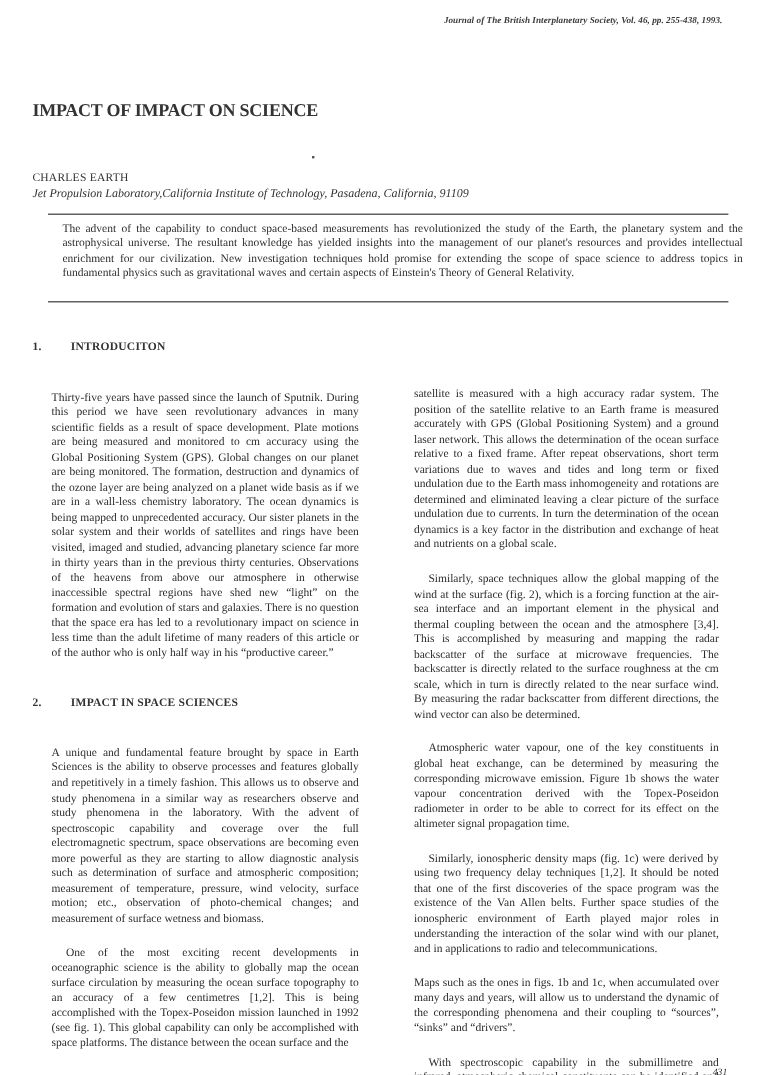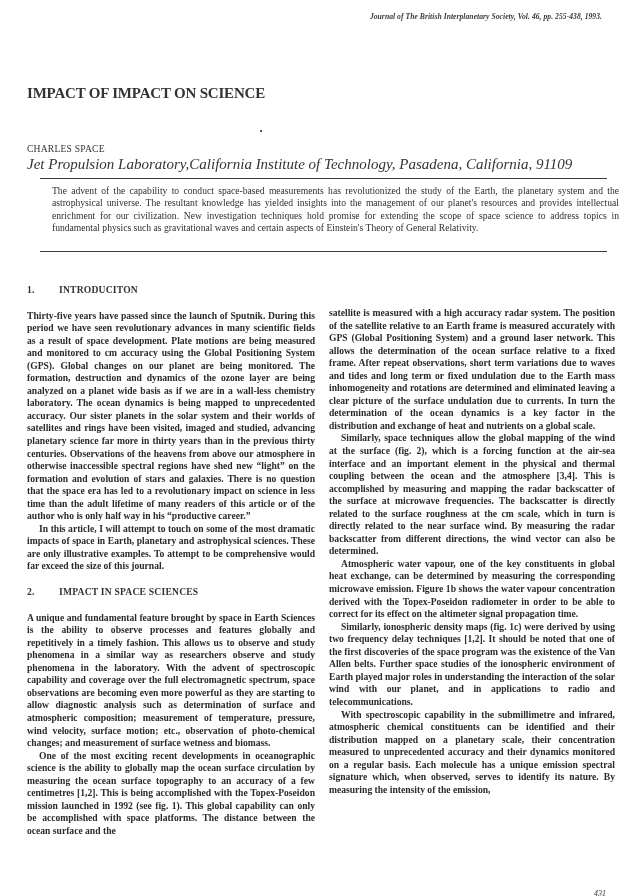--- a/index.html
+++ b/index.html
@@ -20,80 +20,80 @@
     }
     .stray-dot {
       position: absolute; left: 260px; top: 130px; width: 2px; height: 2px; background: #555;
     }
     .author {
       position: absolute; left: 27px; top: 143px;
       font-size: 9.6px; letter-spacing: 0.2px; color: #333;
     }
     .affil {
       position: absolute; left: 27px; top: 156px;
-      font-size: 15px; font-style: italic; color: #333; text-align: right;
+      font-size: 10px; font-style: italic; color: #333; text-align: right;
     }
     .rule {
       position: absolute; left: 40px; width: 567px; height: 1px; background: #3a3a3a;
     }
     .abstract {
       position: absolute; left: 52px; top: 185px; width: 567px;
       font-size: 9.6px; line-height: 12.4px; text-align: justify; color: #2e2e2e;
       margin: 0;
     }
     .col {
       position: absolute; width: 288px;
       font-size: 9.6px; line-height: 12.55px; text-align: justify; color: #2b2b2b;
     }
-    .col p { margin: 0; font-weight: bold; }
+    .col p { margin: 16px; }
     .col p.indent { text-indent: 12px; }
     .sec-head {
       font-size: 9.6px; font-weight: bold; display: flex; margin: 0;
       letter-spacing: 0.2px; color: #333;
     }
     .sec-head .num { width: 32px; }
     .page-number {
       position: absolute; right: 30px; top: 877px;
       font-size: 8px; font-style: italic; color: #333; margin-top: 12px;
     }
   </style>
 </head>
 <body>
 
 <div class="running-head">Journal of The British Interplanetary Society, Vol. 46, pp. 255-438, 1993.</div>
 
 <h1 class="title">IMPACT OF IMPACT ON SCIENCE</h1>
 <div class="stray-dot"></div>
 
-<div class="author">CHARLES  SPACE</div>
+<div class="author">CHARLES  EARTH</div>
 <div class="affil">Jet Propulsion Laboratory,California Institute of Technology, Pasadena, California, 91109</div>
 
 <div class="rule" style="top:178px;"></div>
 <p class="abstract">The advent of the capability to conduct space-based measurements has revolutionized the study of the Earth, the planetary system and the astrophysical universe. The resultant knowledge has yielded insights into the management of our planet's resources and provides intellectual enrichment for our civilization. New investigation techniques hold promise for extending the scope of space science to address topics in fundamental physics such as gravitational waves and certain aspects of Einstein's Theory of General Relativity.</p>
 <div class="rule" style="top:251px;"></div>
 
 <div class="col" style="left:27px; top:284px;">
   <div class="sec-head">
     <span class="num">1.</span>
     <span>INTRODUCITON</span>
   </div>
   <div style="height:13px;"></div>
   <p>Thirty-five years have passed since the launch of Sputnik. During this period we have seen revolutionary advances in many scientific fields as a result of space development. Plate motions are being measured and monitored to cm accuracy using the Global Positioning System (GPS). Global changes on our planet are being monitored. The formation, destruction and dynamics of the ozone layer are being analyzed on a planet wide basis as if we are in a wall-less chemistry laboratory. The ocean dynamics is being mapped to unprecedented accuracy. Our sister planets in the solar system and their worlds of satellites and rings have been visited, imaged and studied, advancing planetary science far more in thirty years than in the previous thirty centuries. Observations of the heavens from above our atmosphere in otherwise inaccessible spectral regions have shed new “light” on the formation and evolution of stars and galaxies. There is no question that the space era has led to a revolutionary impact on science in less time than the adult lifetime of many readers of this article or of the author who is only half way in his “productive career.”</p>
-  <p class="indent">In this article, I will attempt to touch on some of the most dramatic impacts of space in Earth, planetary and astrophysical sciences. These are only illustrative examples. To attempt to be comprehensive would far exceed the size of this journal.</p>
   <div style="height:13px;"></div>
   <div class="sec-head">
     <span class="num">2.</span>
     <span>IMPACT  IN  SPACE  SCIENCES</span>
   </div>
   <div style="height:13px;"></div>
   <p>A unique and fundamental feature brought by space in Earth Sciences is the ability to observe processes and features globally and repetitively in a timely fashion. This allows us to observe and study phenomena in a similar way as researchers observe and study phenomena in the laboratory. With the advent of spectroscopic capability and coverage over the full electromagnetic spectrum, space observations are becoming even more powerful as they are starting to allow diagnostic analysis such as determination of surface and atmospheric composition; measurement of temperature, pressure, wind velocity, surface motion; etc., observation of photo-chemical changes; and measurement of surface wetness and biomass.</p>
   <p class="indent">One of the most exciting recent developments in oceanographic science is the ability to globally map the ocean surface circulation by measuring the ocean surface topography to an accuracy of a few centimetres [1,2]. This is being accomplished with the Topex-Poseidon mission launched in 1992 (see fig. 1). This global capability can only be accomplished with space platforms. The distance between the ocean surface and the</p>
 </div>
 
 <div class="col" style="left:329px; top:307px; width:286px;">
   <p>satellite is measured with a high accuracy radar system. The position of the satellite relative to an Earth frame is measured accurately with GPS (Global Positioning System) and a ground laser network. This allows the determination of the ocean surface relative to a fixed frame. After repeat observations, short term variations due to waves and tides and long term or fixed undulation due to the Earth mass inhomogeneity and rotations are determined and eliminated leaving a clear picture of the surface undulation due to currents. In turn the determination of the ocean dynamics is a key factor in the distribution and exchange of heat and nutrients on a global scale.</p>
   <p class="indent">Similarly, space techniques allow the global mapping of the wind at the surface (fig. 2), which is a forcing function at the air-sea interface and an important element in the physical and thermal coupling between the ocean and the atmosphere [3,4]. This is accomplished by measuring and mapping the radar backscatter of the surface at microwave frequencies. The backscatter is directly related to the surface roughness at the cm scale, which in turn is directly related to the near surface wind. By measuring the radar backscatter from different directions, the wind vector can also be determined.</p>
   <p class="indent">Atmospheric water vapour, one of the key constituents in global heat exchange, can be determined by measuring the corresponding microwave emission. Figure 1b shows the water vapour concentration derived with the Topex-Poseidon radiometer in order to be able to correct for its effect on the altimeter signal propagation time.</p>
   <p class="indent">Similarly, ionospheric density maps (fig. 1c) were derived by using two frequency delay techniques [1,2]. It should be noted that one of the first discoveries of the space program was the existence of the Van Allen belts. Further space studies of the ionospheric environment of Earth played major roles in understanding the interaction of the solar wind with our planet, and in applications to radio and telecommunications.</p>
+  <p>Maps such as the ones in figs. 1b and 1c, when accumulated over many days and years, will allow us to understand the dynamic of the corresponding phenomena and their coupling to “sources”, “sinks” and “drivers”.</p>
   <p class="indent">With spectroscopic capability in the submillimetre and infrared, atmospheric chemical constituents can be identified and their distribution mapped on a planetary scale, their concentration measured to unprecedented accuracy and their dynamics monitored on a regular basis. Each molecule has a unique emission spectral signature which, when observed, serves to identify its nature. By measuring the intensity of the emission,</p>
 </div>
 
 <div class="page-number">431</div>
 
 </body></html>

